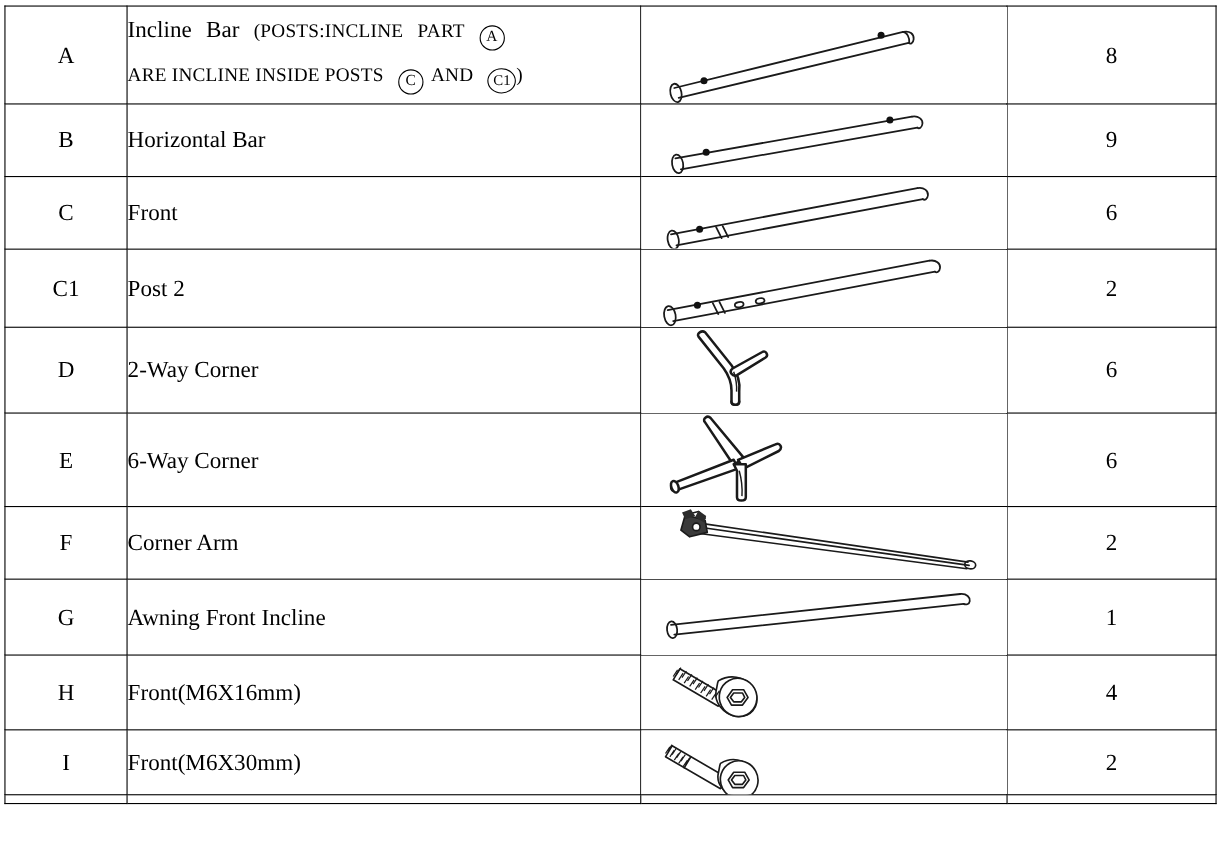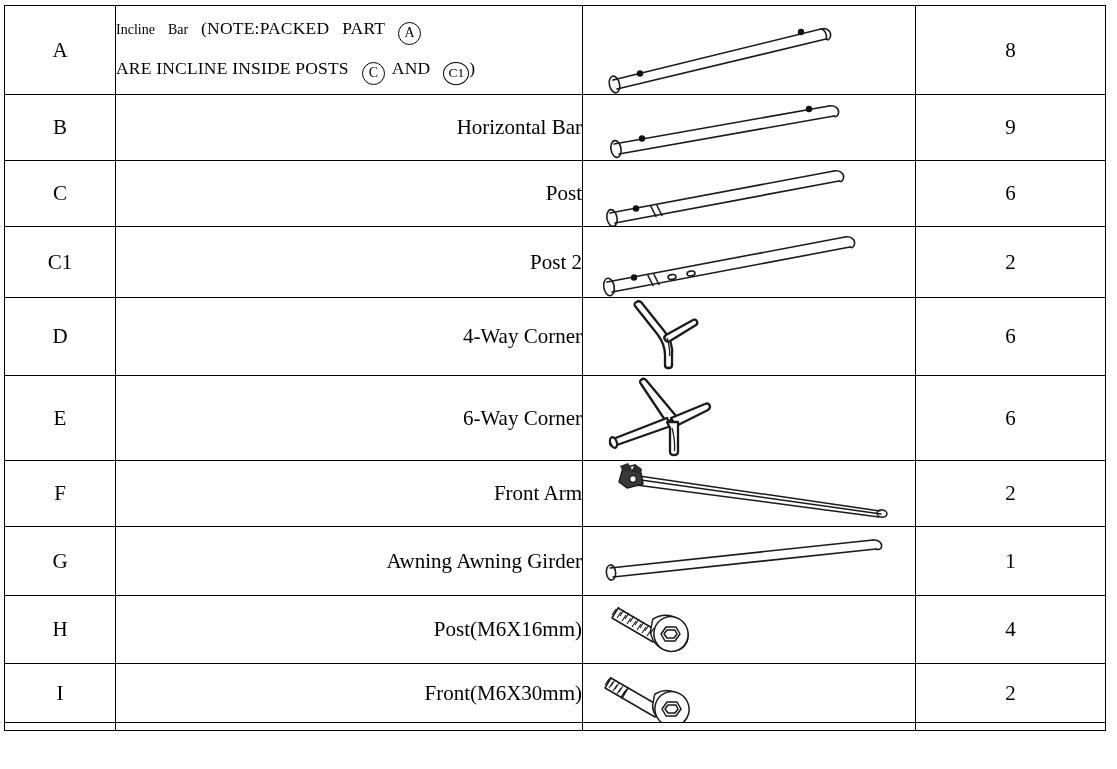--- a/index.html
+++ b/index.html
@@ -57,21 +57,20 @@
 
   
   .cell-part {
     text-align: center;
     font-size: 21px;
   }
   .cell-desc {
     padding-left: 16px;
     font-size: 21px;
     line-height: 1.25;
-    text-align: right;
   }
   .cell-qty {
     text-align: center;
     font-size: 21px;
   }
   .cell-illus {
     text-align: left;
     padding: 0;
     position: relative;
   }
@@ -85,21 +84,21 @@
   .desc-a {
     padding-left: 16px;
     padding-right: 10px;
     font-size: 20px;
   }
   .desc-a .line {
     display: block;
     white-space: nowrap;
   }
   .desc-a .line1 { margin-bottom: 11px; }
-  .desc-a .big   { font-size: 14px; text-align: center; }
+  .desc-a .big   { font-size: 21px; text-align: center; }
   .desc-a .note  { font-size: 17.5px; letter-spacing: 0.2px; }
   .desc-a .sp    { display: inline-block; width: 13px; }
   .desc-a .sp-sm { display: inline-block; width: 7px; }
 
   
   .circ {
     display: inline-block;
     border: 1.3px solid #000;
     border-radius: 50%;
     width: 21px;
@@ -141,21 +140,21 @@
         <col class="c-illus">
         <col class="c-qty">
     </colgroup>
     <tbody>
 
 
       <tr class="r-a">
         <td class="cell-part">A</td>
         <td class="desc-a">
           <span class="line line1">
-            <span class="big">Incline</span><span class="sp"></span><span class="big">Bar</span><span class="sp"></span><span class="note">(NOTE:PACKED</span><span class="sp"></span><span class="note">PART</span><span class="sp"></span><span class="circ">A</span>
+            <span class="big">Incline</span><span class="sp"></span><span class="big">Bar</span><span class="sp"></span><span class="note">(POSTS:INCLINE</span><span class="sp"></span><span class="note">PART</span><span class="sp"></span><span class="circ">A</span>
           </span>
           <span class="line line2">
             <span class="note">ARE INCLINE INSIDE POSTS</span><span class="sp"></span><span class="circ">C</span><span class="sp-sm"></span><span class="note">AND</span><span class="sp"></span><span class="circ wide">C1</span><span class="note">)</span>
           </span>
         </td>
         <td class="cell-illus">
           <span class="illus-wrap">
             <svg width="333" height="88" viewBox="0 0 333 88" xmlns="http://www.w3.org/2000/svg">
               <g fill="none" stroke="#1a1a1a" stroke-width="1.6" stroke-linecap="round" stroke-linejoin="round">
                 <path d="M30,74 L238,23"></path>
@@ -187,21 +186,21 @@
               <circle cx="59" cy="43.5" r="3.2" fill="#111"></circle>
               <circle cx="226" cy="14" r="3.2" fill="#111"></circle>
             </svg>
           </span>
         </td>
         <td class="cell-qty">9</td>
       </tr>
 
       <tr class="r-c">
         <td class="cell-part">C</td>
-        <td class="cell-desc">Post</td>
+        <td class="cell-desc">Front</td>
         <td class="cell-illus">
           <span class="illus-wrap">
             <svg width="333" height="65" viewBox="0 0 333 65" xmlns="http://www.w3.org/2000/svg">
               <g fill="none" stroke="#1a1a1a" stroke-width="1.6" stroke-linecap="round" stroke-linejoin="round">
                 <path d="M27,52 L251,10"></path>
                 <path d="M32,62 L256,20"></path>
                 <ellipse cx="29" cy="57" rx="5" ry="8.5" transform="rotate(-10 29 57)"></ellipse>
                 <path d="M251.2,10 C257,9 261,12.5 260.6,16.5 C260.2,20 257.6,21.4 256,20"></path>
                 <path d="M68,45.5 L73,55.5"></path>
                 <path d="M74,44.5 L79,54.5"></path>
@@ -231,21 +230,21 @@
               </g>
               <circle cx="51" cy="50.5" r="3.2" fill="#111"></circle>
             </svg>
           </span>
         </td>
         <td class="cell-qty">2</td>
       </tr>
 
       <tr class="r-d">
         <td class="cell-part">D</td>
-        <td class="cell-desc">4-Way Corner</td>
+        <td class="cell-desc">2-Way Corner</td>
         <td class="cell-illus">
           <span class="illus-wrap">
             <svg width="333" height="77" viewBox="0 0 333 77" xmlns="http://www.w3.org/2000/svg">
               <g fill="#ffffff" stroke="#1a1a1a" stroke-width="2.3" stroke-linecap="round" stroke-linejoin="round">
                 <path d="M52,8 C50,5 55,2 58,4 L82,34 C88,42 90,50 89,58 L89,67
                          C89,71 82,71 82,67 L82,57 C82,50 80,44 75,37 L52,8 Z"></path>
                 <path d="M110,22 C113,20 116,25 113,27 L87,43 C83,45 79,40 83,37 L110,22 Z"></path>
                 <path d="M82,67 C82,71 89,71 89,67"></path>
               </g>
               <g fill="none" stroke="#1a1a1a" stroke-width="1.3">
@@ -278,21 +277,21 @@
                 <path d="M89,52 C91,59 92,67 91.5,75"></path>
               </g>
             </svg>
           </span>
         </td>
         <td class="cell-qty">6</td>
       </tr>
 
       <tr class="r-f">
         <td class="cell-part">F</td>
-        <td class="cell-desc">Front Arm</td>
+        <td class="cell-desc">Corner Arm</td>
         <td class="cell-illus">
           <span class="illus-wrap">
             <svg width="333" height="65" viewBox="0 0 333 65" xmlns="http://www.w3.org/2000/svg">
               <g fill="none" stroke="#1a1a1a" stroke-width="1.5" stroke-linecap="round" stroke-linejoin="round">
                 <path d="M56,15 L297,50"></path>
                 <path d="M53,24 L296,56"></path>
                 <path d="M58,19 L298,53"></path>
                 <ellipse cx="299" cy="52.5" rx="5" ry="3.6" transform="rotate(8 299 52.5)"></ellipse>
 
                 <path d="M40,7 L58,12 L60,23 L44,27 L36,21 Z" fill="#3a3a3a"></path>
@@ -304,39 +303,39 @@
                 <path d="M52,3 L59,8 L57,14 L49,9 Z"></path>
               </g>
             </svg>
           </span>
         </td>
         <td class="cell-qty">2</td>
       </tr>
 
       <tr class="r-g">
         <td class="cell-part">G</td>
-        <td class="cell-desc">Awning Awning Girder</td>
+        <td class="cell-desc">Awning Front Incline</td>
         <td class="cell-illus">
           <span class="illus-wrap">
             <svg width="333" height="68" viewBox="0 0 333 68" xmlns="http://www.w3.org/2000/svg">
               <g fill="none" stroke="#1a1a1a" stroke-width="1.6" stroke-linecap="round" stroke-linejoin="round">
                 <path d="M27,41 L290,13"></path>
                 <path d="M30,50 L293,22"></path>
                 <ellipse cx="28" cy="45.5" rx="4.6" ry="7.6" transform="rotate(-6 28 45.5)"></ellipse>
                 <path d="M290.2,13 C296,12.6 299,16 298.6,19.5 C298.2,22.6 295,23 293,22"></path>
               </g>
             </svg>
           </span>
         </td>
         <td class="cell-qty">1</td>
       </tr>
 
       <tr class="r-h">
         <td class="cell-part">H</td>
-        <td class="cell-desc">Post(M6X16mm)</td>
+        <td class="cell-desc">Front(M6X16mm)</td>
         <td class="cell-illus">
           <span class="illus-wrap">
             <svg width="333" height="67" viewBox="0 0 333 67" xmlns="http://www.w3.org/2000/svg">
               <g fill="#ffffff" stroke="#1a1a1a" stroke-width="1.5" stroke-linecap="round" stroke-linejoin="round">
 
                 <path d="M35,12 L76,36 L70,46 L29,22 Z"></path>
 
                 <path d="M70,23 C83,15 100,21 104,34 C108,47 99,57 86,55 C74,53 66,42 68,32 C69,28 69,25 70,23 Z"></path>
                 <ellipse cx="88" cy="38" rx="17" ry="17.5" transform="rotate(-28 88 38)"></ellipse>
 

